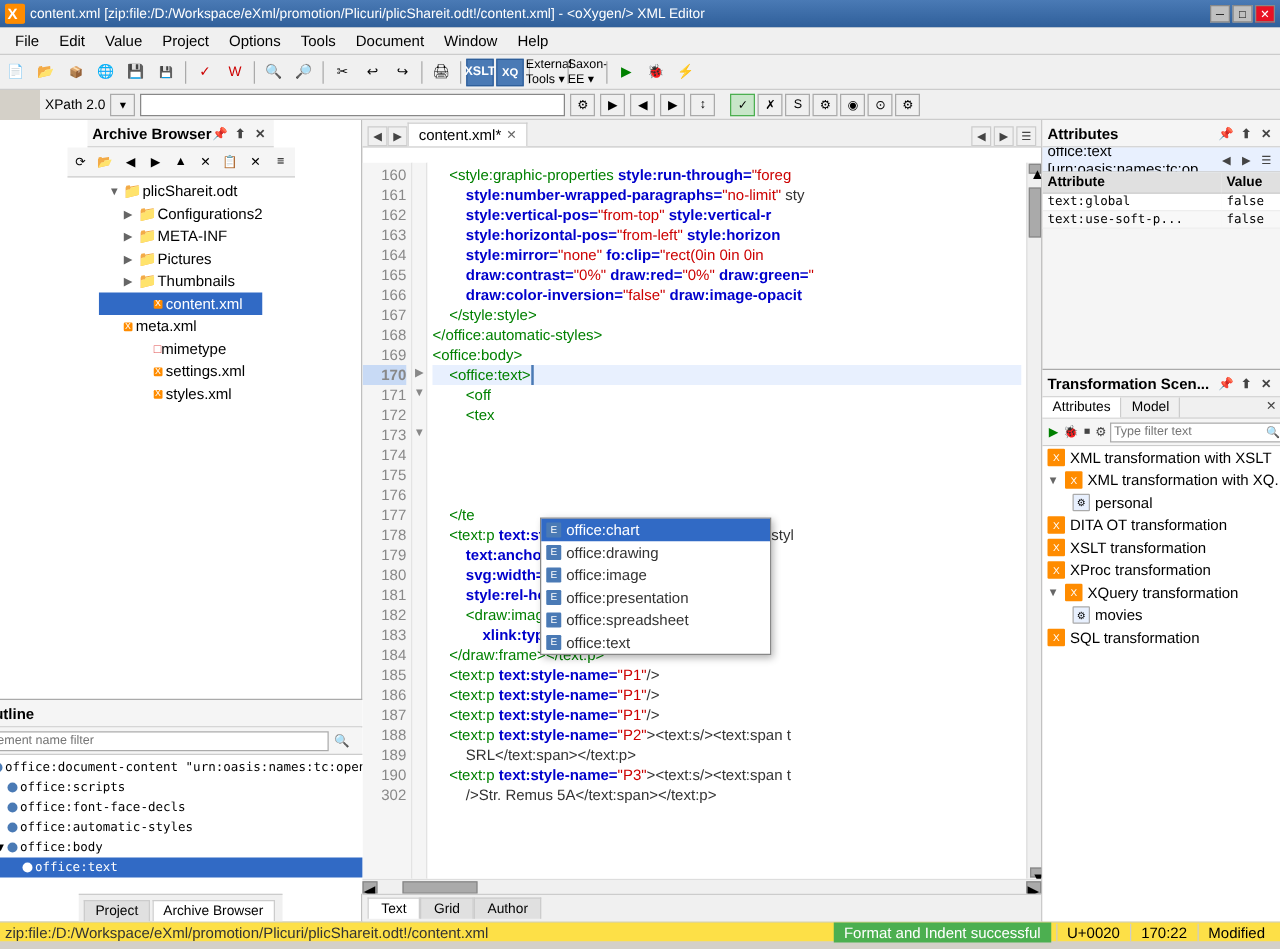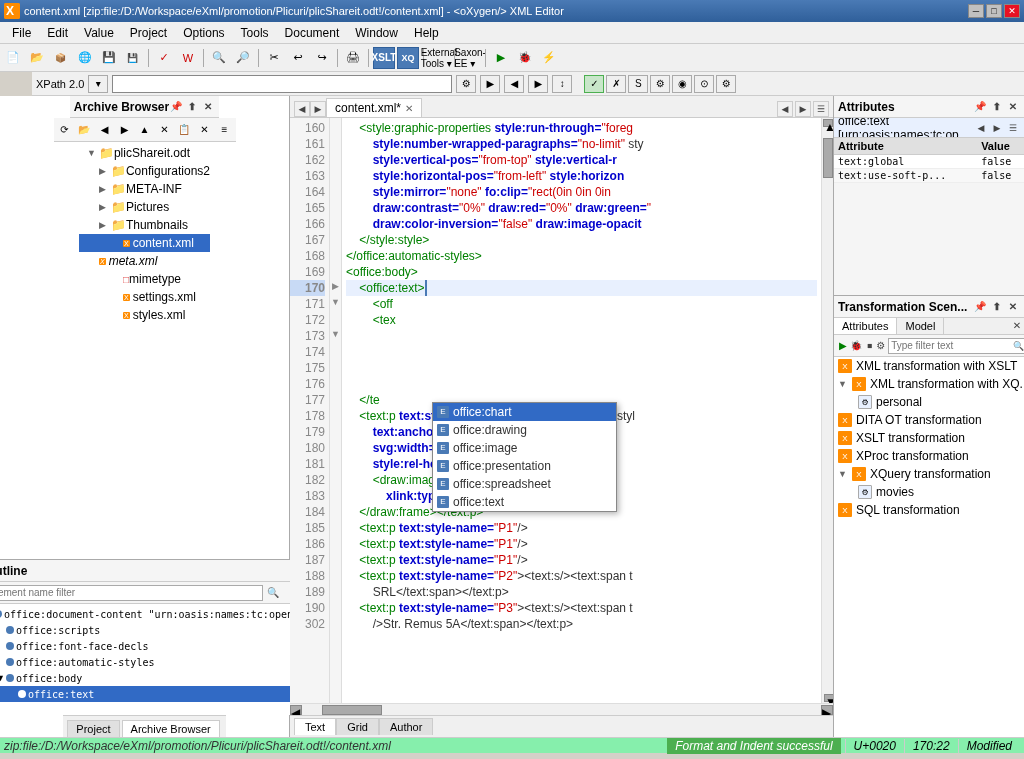--- a/index.html
+++ b/index.html
@@ -307,27 +307,26 @@
       padding: 0 4px;
       gap: 4px;
       cursor: pointer;
       white-space: nowrap;
       overflow: hidden;
     }
 
     
     .status-bar {
       height: 16px;
-      background: #86efac;
+      background: #fde047;
       border-top: 1px solid #ccc;
       display: flex;
       align-items: center;
       font-size: 11px;
       padding: 0 4px;
-      font-style: italic;
     }
     .status-path { flex: 1; color: #333; }
     .status-msg { background: #4CAF50; color: white; padding: 1px 8px; margin: 0 4px; }
     .status-enc { padding: 0 8px; border-left: 1px solid #ccc; }
     .status-pos { padding: 0 8px; border-left: 1px solid #ccc; }
     .status-mod { padding: 0 8px; border-left: 1px solid #ccc; }
     .outline-header {
       background: #f5f5f5;
       border-bottom: 1px solid #ccc;
       height: 22px;
@@ -518,21 +517,21 @@
       <div class="tree-item" style="padding-left:20px;">
         <span class="tree-arrow">▶</span>
         <span class="folder-icon">📁</span>
         <span>Thumbnails</span>
       </div>
       <div class="tree-item selected" style="padding-left:32px;">
         <span class="tree-arrow"></span>
         <span class="xml-icon">X</span>
         <span style="margin-left:3px;">content.xml</span>
       </div>
-      <div class="tree-item" style="font-style:italic;">
+      <div class="tree-item" style="">
         <span class="tree-arrow"></span>
         <span class="xml-icon">X</span>
         <span style="margin-left:3px;">meta.xml</span>
       </div>
       <div class="tree-item" style="padding-left:32px;">
         <span class="tree-arrow"></span>
         <span class="file-icon">□</span>
         <span>mimetype</span>
       </div>
       <div class="tree-item" style="padding-left:32px;">
@@ -605,21 +604,21 @@
         <span>content.xml*</span>
         <span class="tab-close">✕</span>
       </div>
       <div style="margin-left:auto; display:flex; gap:2px; align-items:center;">
         <div class="nav-arrow">◀</div>
         <div class="nav-arrow">▶</div>
         <div class="nav-arrow">☰</div>
       </div>
     </div>
 
-    <div class="code-area" style="position:relative;">
+    <div class="code-area" style="position:relative;margin-top:12px;">
       <div class="line-numbers">
         <div class="line-num">160</div>
         <div class="line-num">161</div>
         <div class="line-num">162</div>
         <div class="line-num">163</div>
         <div class="line-num">164</div>
         <div class="line-num">165</div>
         <div class="line-num">166</div>
         <div class="line-num">167</div>
         <div class="line-num">168</div>

